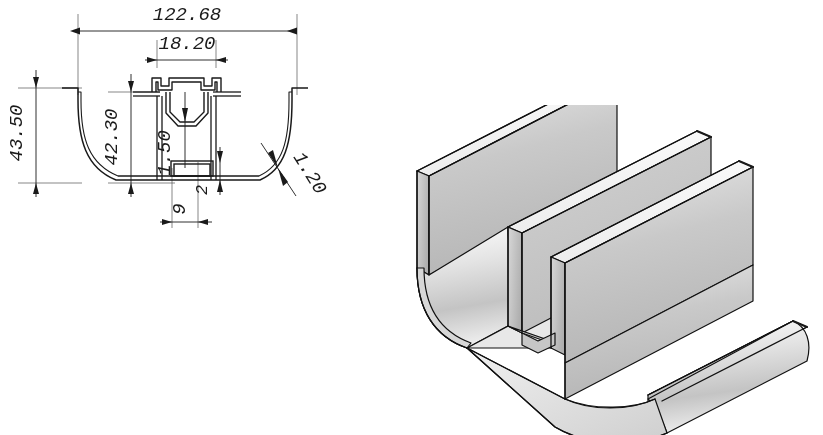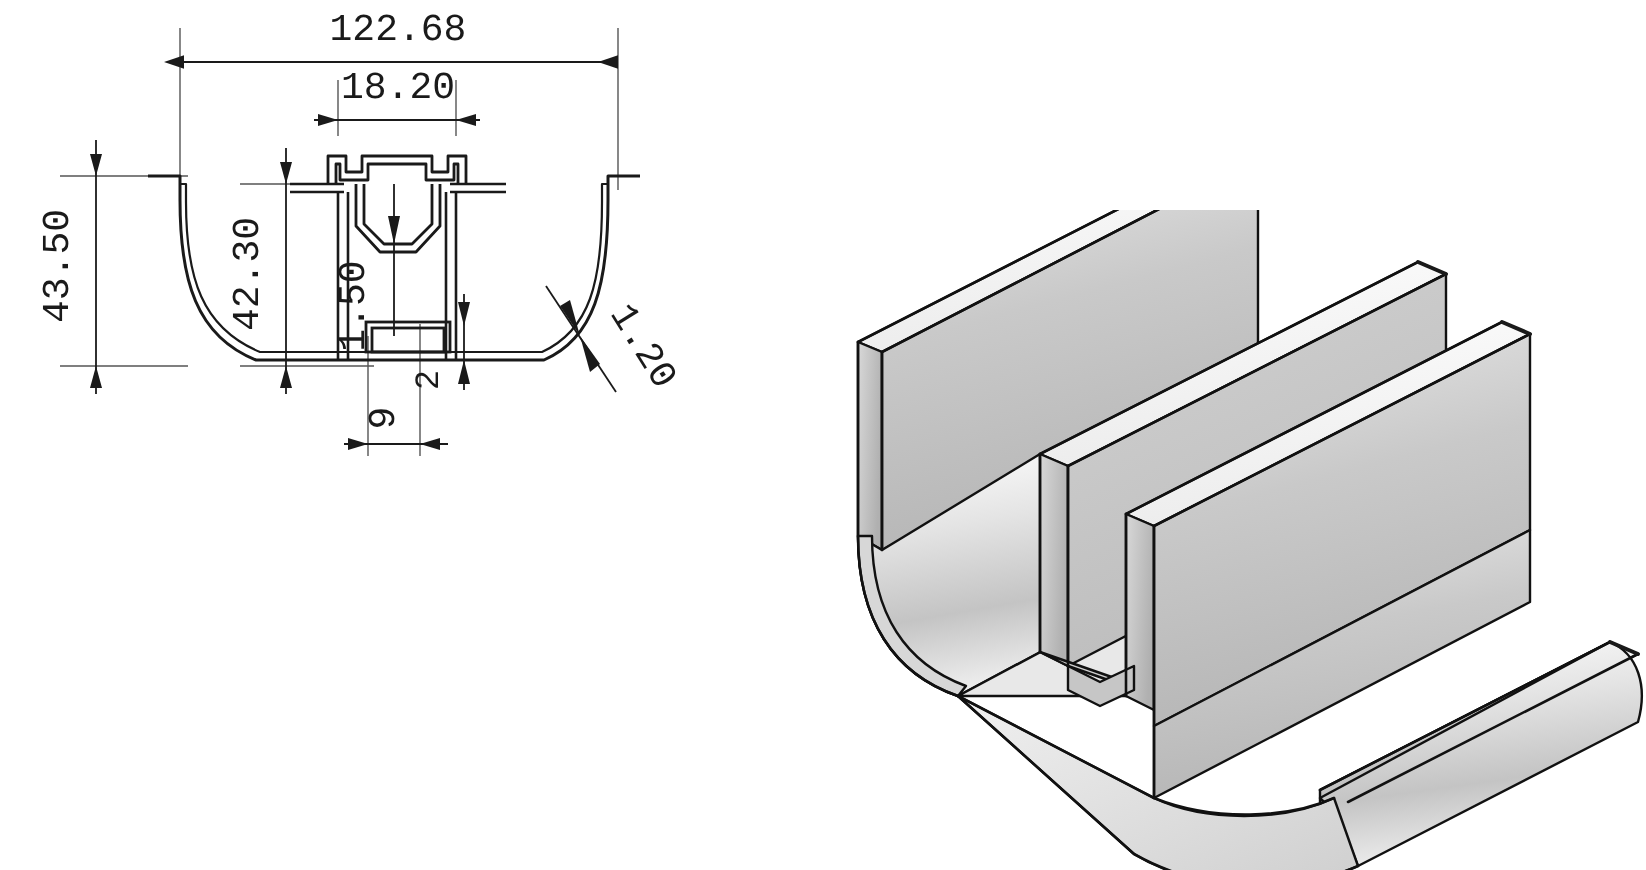--- a/index.html
+++ b/index.html
@@ -9,24 +9,25 @@
   }
   body {
     width: 823px;
     height: 435px;
     overflow: hidden;
     font-family: "Liberation Sans", sans-serif;
     position: relative;
   }
   #sheet {
     position: absolute;
-    left: 12px; top: 0;
+    left: 0; top: 0;
     width: 723px;
     height: 435px;
     background: #ffffff;
+    font-style: italic;
   }
   svg { display: block; }
   .dimtext {
     font-family: "Liberation Mono", monospace;
     font-size: 19px;
     fill: #1a1a1a;
     letter-spacing: 0px;
   }
   .dimtext-sm {
     font-family: "Liberation Mono", monospace;

